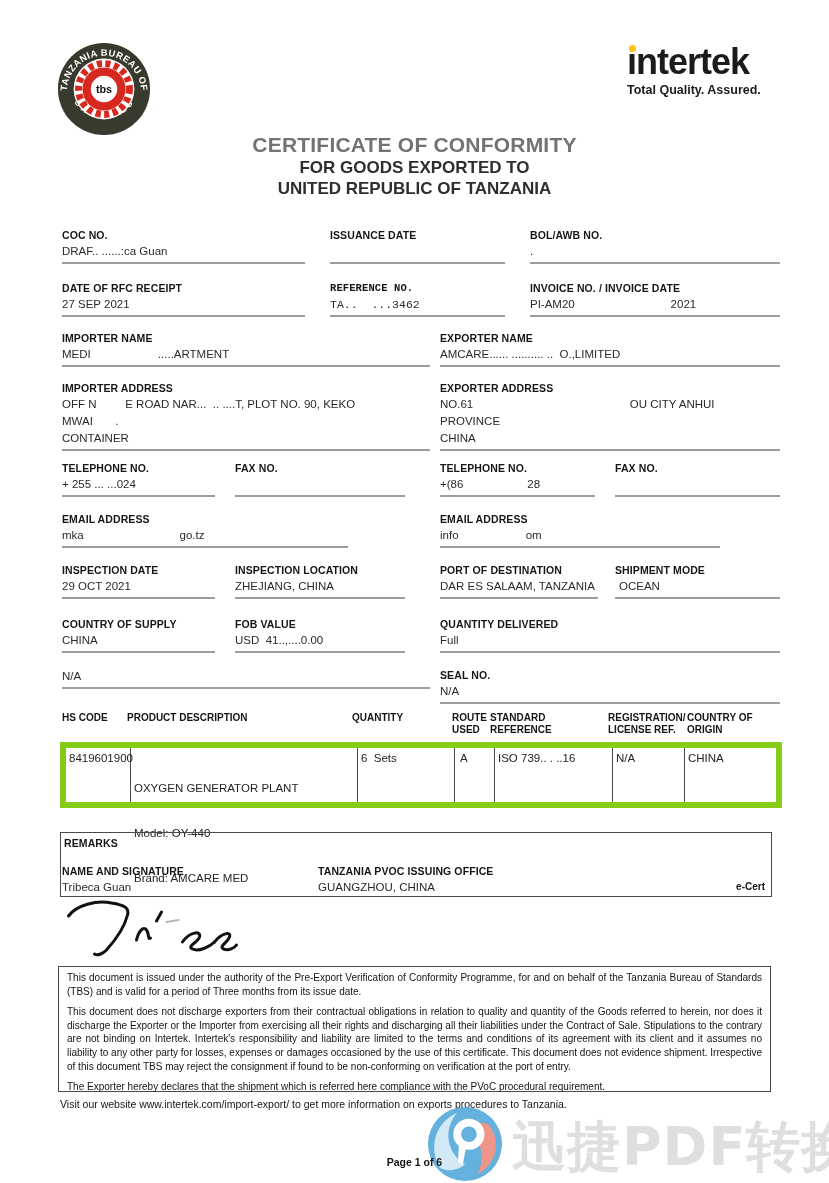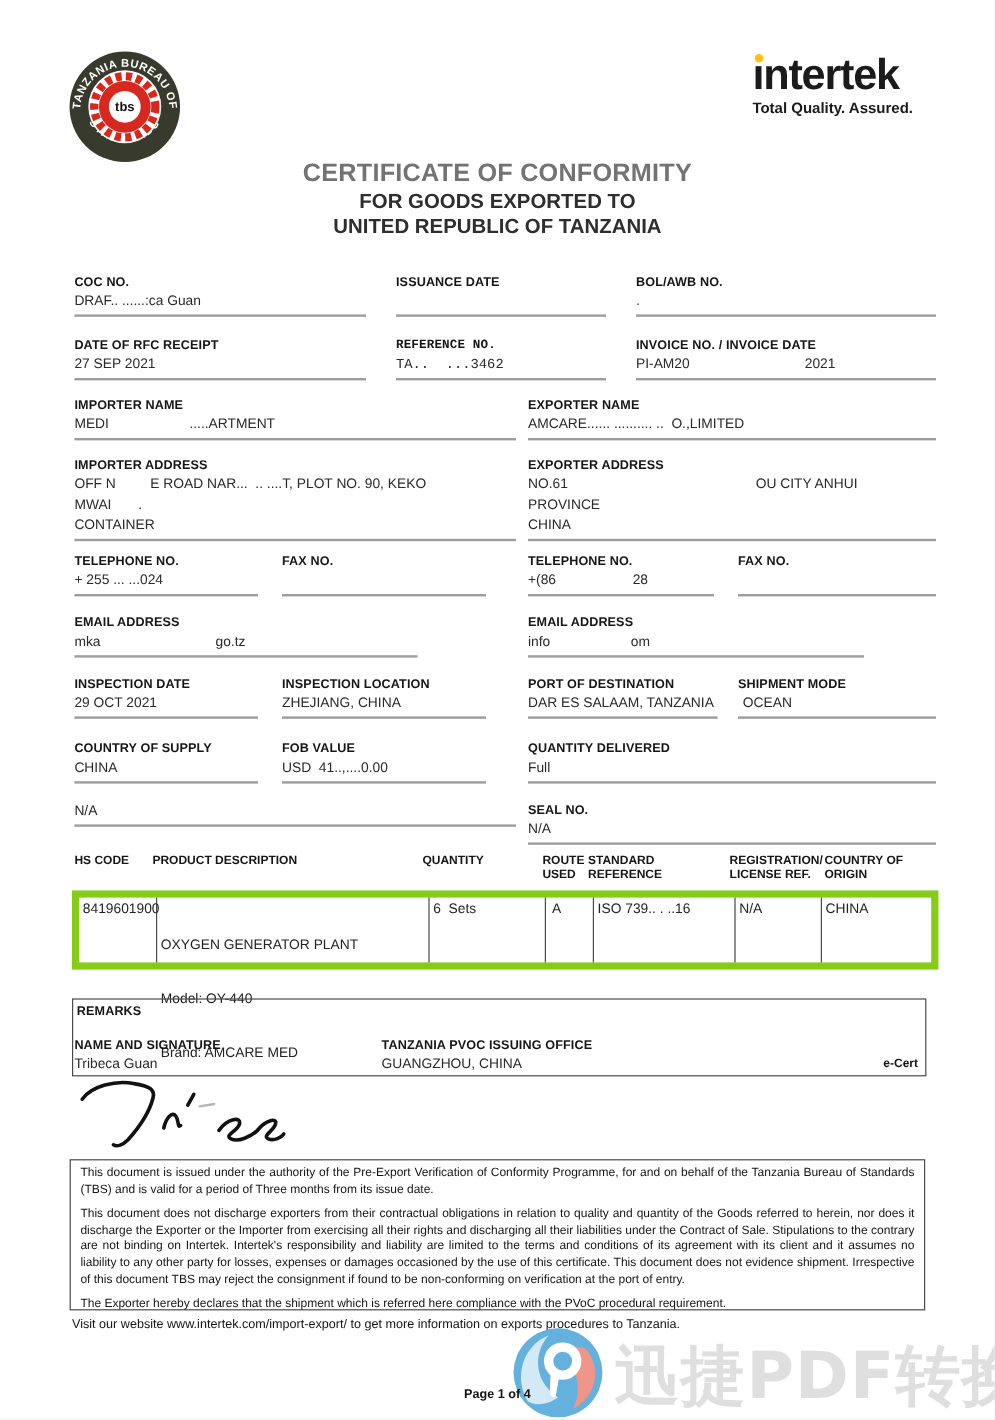--- a/index.html
+++ b/index.html
@@ -272,15 +272,15 @@
       <circle cx="40" cy="40" r="38" fill="#54a9db"></circle>
       <path d="M 14,64 C 3,46 8,18 32,8 C 18,24 20,48 40,61 C 33,67 21,69 14,64 Z" fill="#cfe7f5"></path>
       <path d="M 65,21 C 77,37 73,60 53,71 C 60,56 58,38 45,25 C 51,18 60,16 65,21 Z" fill="#ee8a7d"></path>
       <circle cx="44" cy="30" r="16" fill="#ffffff"></circle>
       <circle cx="44" cy="30" r="8" fill="#54a9db"></circle>
       <path d="M 34,34 L 42,38 L 38,60 C 36,62 33,60 33,56 Z" fill="#ffffff"></path>
     </svg>
     <div class="wmtext" style="position:absolute;left:86px;top:8px;">迅捷PDF转换器</div>
   </div>
 
-  <div class="pagenum abs" style="left:0;top:1156px;width:829px;text-align:center;">Page 1 of 4</div>
+  <div class="pagenum abs" style="left:0;top:1156px;width:829px;text-align:center;">Page 1 of 6</div>
 
 </div>
 
 </body></html>

